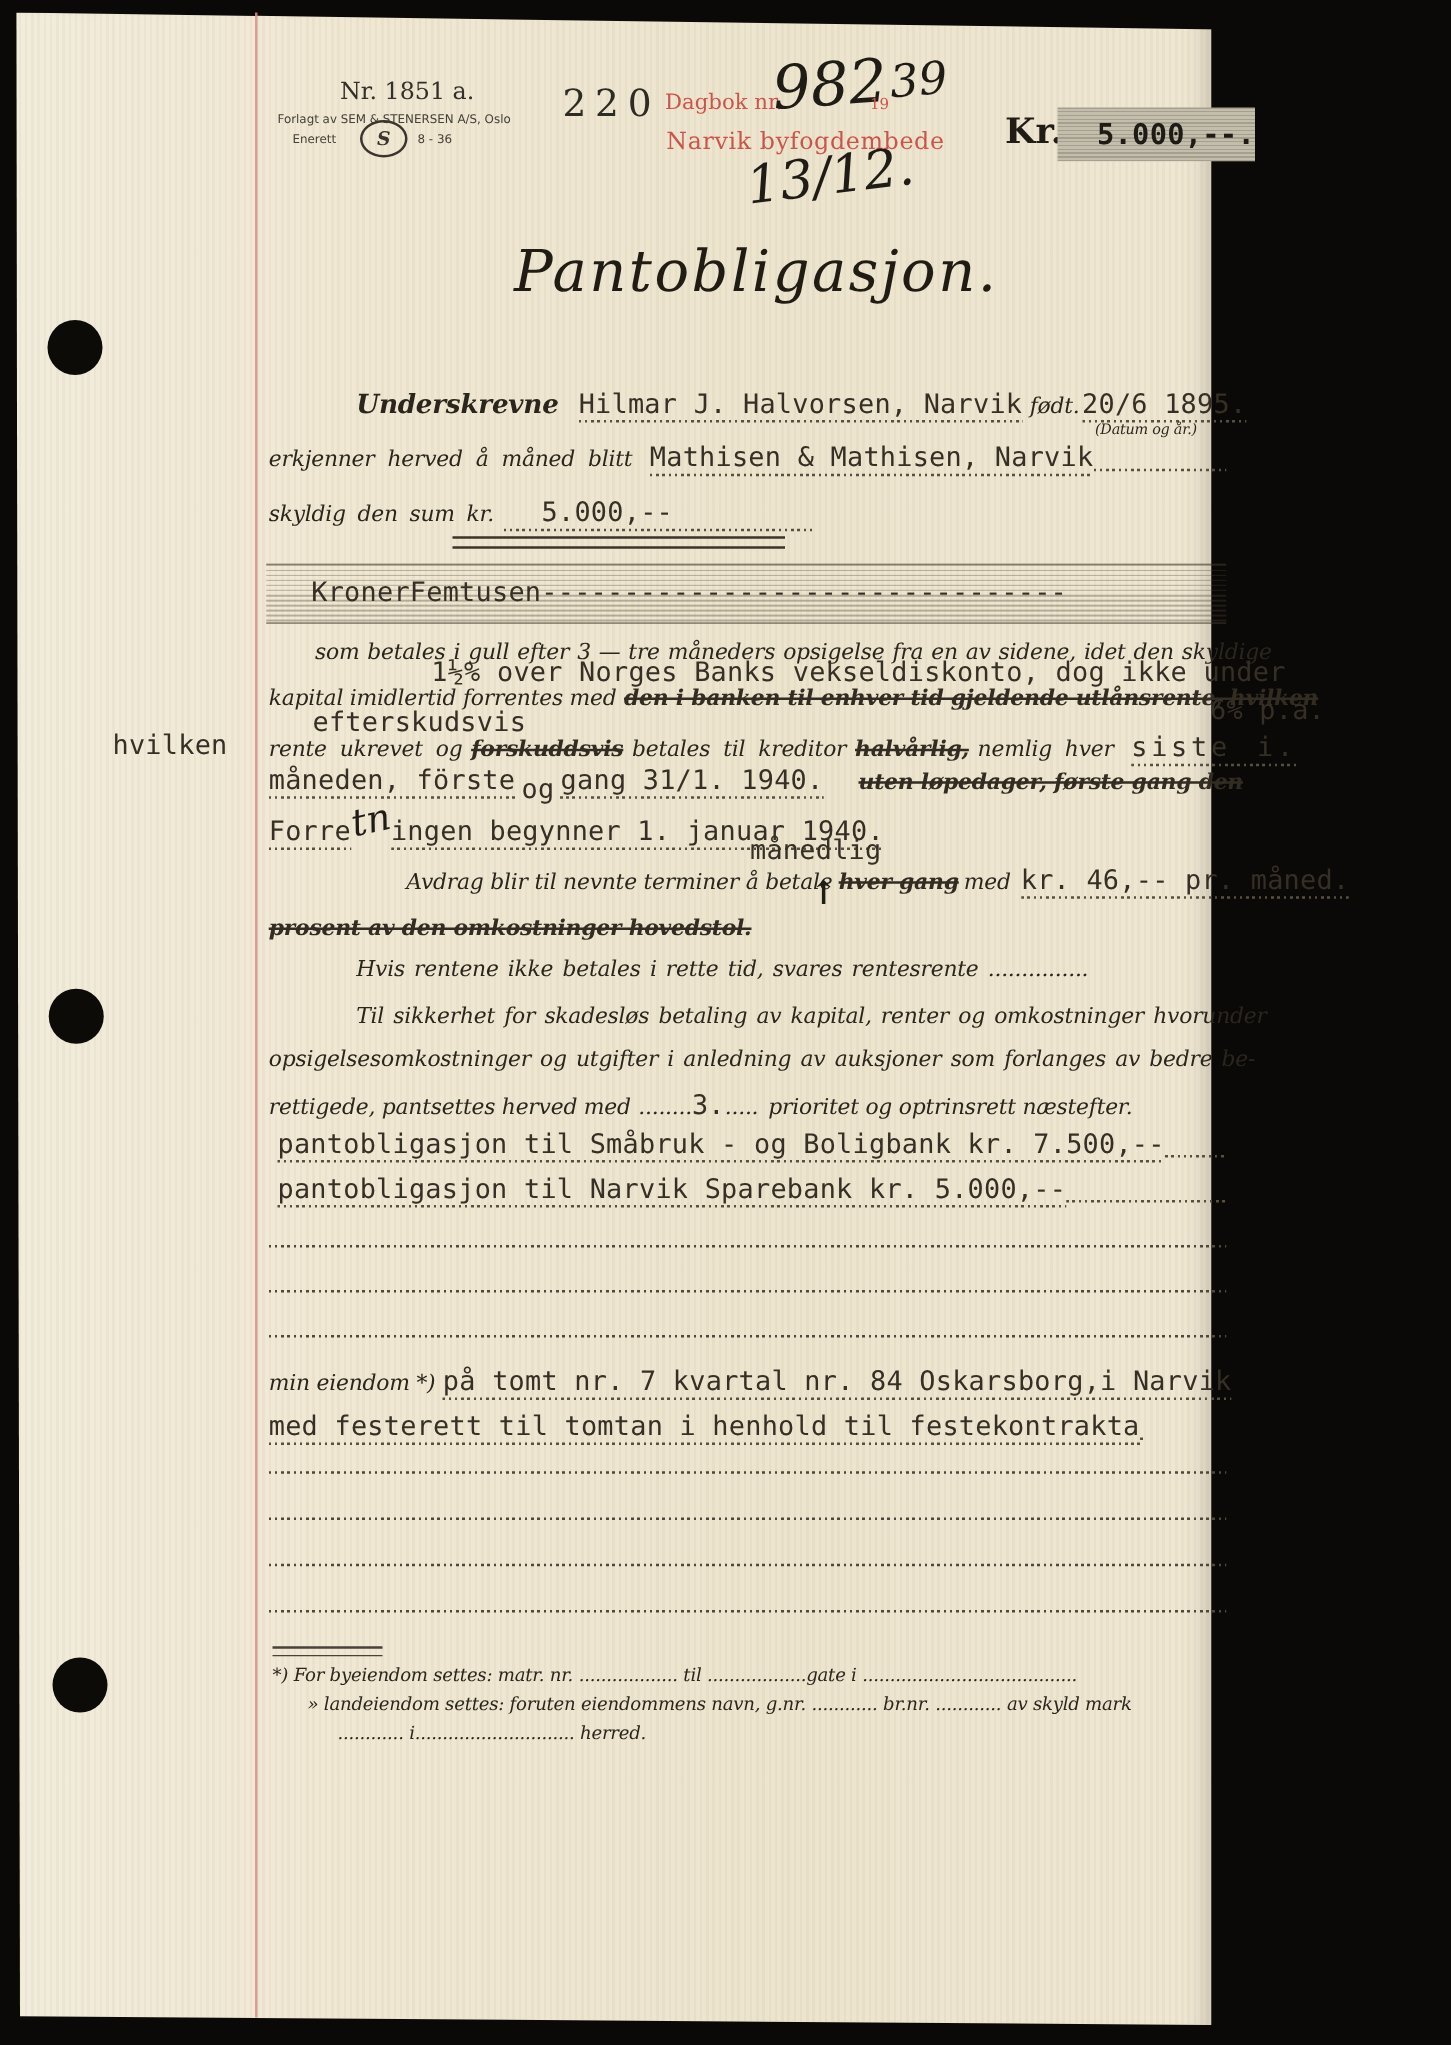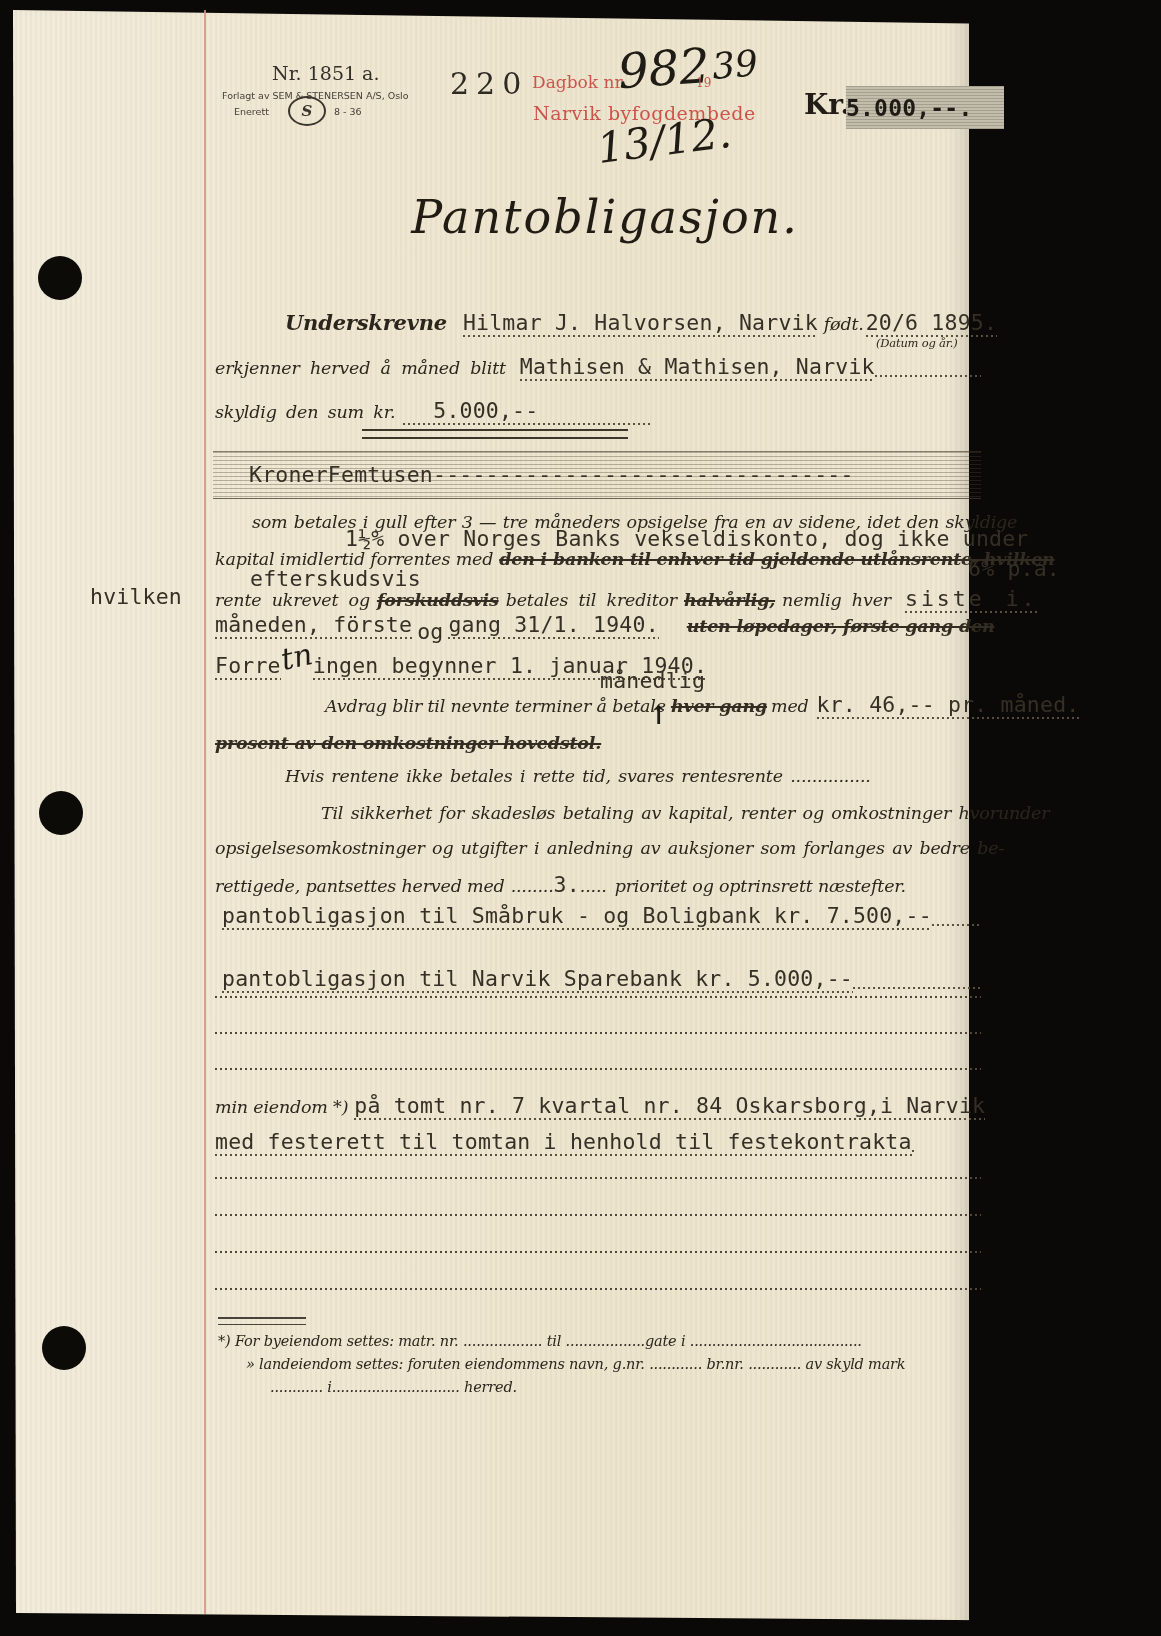--- a/index.html
+++ b/index.html
@@ -29,21 +29,21 @@
   .dotline{position:absolute;height:2px;
       background:repeating-linear-gradient(90deg,#4f483a 0 2px,transparent 2px 5px);}
   .red{color:#cb544b;}
   .title{font-family:"DejaVu Serif",serif;font-style:italic;font-weight:400;
          font-size:46px;color:#201b13;letter-spacing:2px;}
   .band{position:absolute;left:213px;top:451px;width:768px;height:46px;
         border-top:1px solid rgba(62,54,40,0.6);border-bottom:1px solid rgba(62,54,40,0.6);
         background:repeating-linear-gradient(180deg,rgba(72,63,47,0.35) 0 1px,transparent 1px 4px);}
   .amountbox{position:absolute;left:846px;top:86px;width:158px;height:43px;
         background:repeating-linear-gradient(180deg,#a59f90 0 1px,#c3bdac 1px 3px);
-        display:flex;align-items:center;justify-content:flex-start;}
+        display:flex;align-items:center;justify-content:flex-end;}
   .krlabel{font-family:"DejaVu Serif",serif;font-weight:700;font-size:28px;color:#211d16;}
   .logo{position:absolute;left:288px;top:96px;width:34px;height:26px;border:2px solid #3a362e;
         border-radius:50%;display:flex;align-items:center;justify-content:center;
         font-family:"DejaVu Serif",serif;font-weight:700;font-size:15px;color:#3a362e;font-style:italic;}
   .pub{font-family:"DejaVu Sans","Liberation Sans",sans-serif;font-size:9.5px;color:#45413a;}
   .rule2{position:absolute;left:362px;top:429px;width:266px;height:6px;
         border-top:2px solid #3b352a;border-bottom:2px solid #3b352a;}
   .sep{position:absolute;left:218px;top:1317px;width:88px;height:5px;
         border-top:2px solid #48423a;border-bottom:1px solid #48423a;}
 </style>
@@ -142,36 +142,36 @@
   <div class="abs row" style="left:285px;top:692px;margin-left:40px;">
     <span class="printed">Avdrag blir til nevnte terminer å betale</span>
     <span class="printed strike" style="margin-left:5px;font-weight:700;">hver gang</span>
     <span class="printed" style="margin-left:4px;">med</span>
     <span class="typed tu" style="margin-left:8px;text-align:center;">kr.  46,--  pr. måned.</span>
   </div>
   <div class="abs hand" style="left:648px;top:700px;font-size:26px;font-weight:700;">↑</div>
 
   <div class="abs printed strike" style="left:215px;top:733px;font-weight:700;">prosent av den omkostninger hovedstol.</div>
   <div class="abs printed" style="left:285px;top:766px;word-spacing:2px;">Hvis rentene ikke betales i rette tid, svares rentesrente ...............</div>
-  <div class="abs printed" style="left:285px;top:803px;word-spacing:2px;margin-left:36px;">Til sikkerhet for skadesløs betaling  av kapital, renter og omkostninger hvorunder</div>
+  <div class="abs printed" style="left:285px;top:803px;word-spacing:2px;">Til sikkerhet for skadesløs betaling  av kapital, renter og omkostninger hvorunder</div>
   <div class="abs printed" style="left:215px;top:838px;word-spacing:2px;">opsigelsesomkostninger og utgifter i anledning av auksjoner som forlanges av bedre be-</div>
 
   <div class="abs row" style="left:215px;top:872px;">
     <span class="printed">rettigede, pantsettes herved med</span>
     <span class="printed" style="margin-left:6px;">........</span>
     <span class="typed">3.</span>
     <span class="printed">.....</span>
     <span class="printed" style="margin-left:8px;">prioritet og optrinsrett næstefter.</span>
   </div>
 
   <div class="abs row" style="left:222px;top:903px;width:758px;">
     <span class="typed tu">pantobligasjon til Småbruk - og Boligbank  kr. 7.500,--</span>
     <span class="dotfill"></span>
   </div>
-  <div class="abs row" style="left:222px;top:939px;width:758px;margin-top:27px;">
+  <div class="abs row" style="left:222px;top:939px;width:758px;">
     <span class="typed tu">pantobligasjon til Narvik Sparebank  kr. 5.000,--</span>
     <span class="dotfill"></span>
   </div>
 
   <div class="dotline" style="left:215px;top:996px;width:766px;"></div>
   <div class="dotline" style="left:215px;top:1032px;width:766px;"></div>
   <div class="dotline" style="left:215px;top:1068px;width:766px;"></div>
 
   <div class="abs row" style="left:215px;top:1093px;">
     <span class="printed">min eiendom *)</span>

